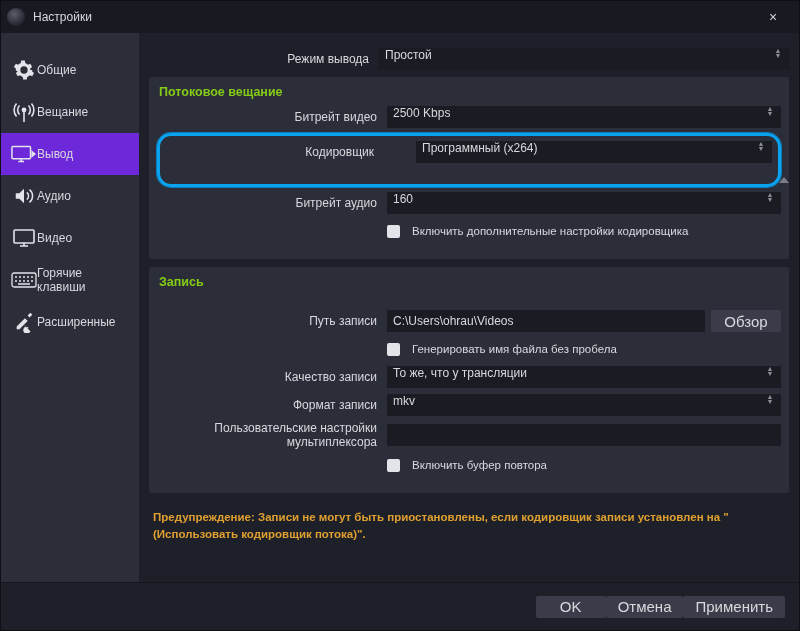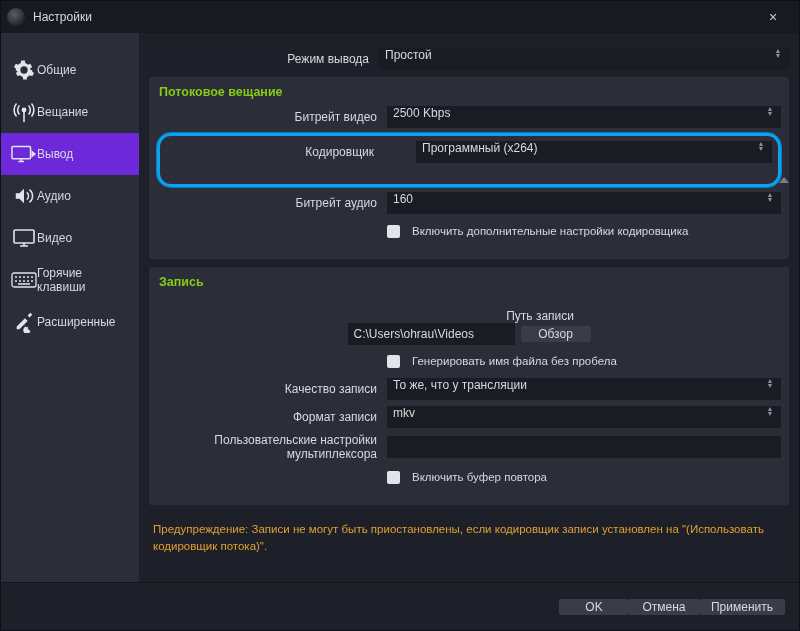--- a/index.html
+++ b/index.html
@@ -19,23 +19,23 @@
   .section-plain { margin-bottom: 6px; }
   .form-row { display: flex; align-items: center; min-height: 24px; margin-bottom: 4px; }
   .form-label { width: 230px; text-align: right; padding-right: 10px; color: #d7d9de; font-size: 12px; }
   .form-control { flex: 1; display: flex; align-items: center; gap: 6px; }
   .select, .input { background: #1a1c23; border: none; color: #d7d9de; font-size: 12px; height: 22px; padding: 0 6px; width: 100%; position: relative; }
   .select { display: flex; align-items: flex-start; justify-content: space-between; }
   .spinner-arrows { width: 10px; display: flex; flex-direction: column; align-items: center; line-height: 5px; font-size: 7px; color: #8c8f99; }
   .highlight-wrap { border: 3px solid #0aa3ef; border-radius: 14px; padding: 4px 6px; margin: 2px 0 4px 0; box-shadow: 0 0 0 1px #0b7bbd; }
   .section-title { font-weight: 600; font-size: 12.5px; color: #84cc16; padding: 0 2px 6px 2px; }
   .checkbox { width: 13px; height: 13px; background: #e2e4e9; display: inline-block; margin-right: 6px; border-radius: 2px; }
-  .btn { background: #3a3d49; color: #d7d9de; font-size: 12px; border: none; height: 16px; min-width: 70px; padding: 0 12px; cursor: pointer; border-radius: 2px; }
+  .btn { background: #3a3d49; color: #d7d9de; font-size: 15px; border: none; height: 22px; min-width: 70px; padding: 0 12px; cursor: pointer; border-radius: 2px; }
   .footer { height: 48px; background: #1e2029; display: flex; align-items: center; justify-content: flex-end; padding: 0 14px; border-top: 1px solid #14161c; }
-  .warning { color: #e0a030; font-size: 11.5px; font-weight: 400; line-height: 1.45; padding: 8px 4px; }
+  .warning { color: #e0a030; font-size: 11.5px; font-weight: 700; line-height: 1.45; padding: 8px 4px; }
   .vscroll-ind { position: absolute; top: 100px; right: 2px; width: 8px; height: 8px; color:#7a7d88; }
   .vscroll-ind svg { display:block; }
 </style>
 </head>
 <body>
 
 <div class="window">
   <div class="titlebar">
     <span class="obs-logo"></span>
     <span>Настройки</span>
@@ -172,21 +172,21 @@
           <div class="vscroll-ind">
             <svg width="10" height="8" viewBox="0 0 10 8" fill="#7a7d88">
                 <path d="M5 0l5 6H0z"></path>
               </svg>
           </div>
         </div>
 
         <div class="section">
           <div class="section-title">Запись</div>
 
-          <div class="form-row" style="margin-top:14px;flex-direction:column;">
+          <div class="form-row" style="margin-top:14px;">
             <div class="form-label">Путь записи</div>
             <div class="form-control">
               <input class="input" value="C:\Users\ohrau\Videos" style="">
               <button class="btn">Обзор</button>
             </div>
           </div>
 
           <div class="form-row">
             <div class="form-label"></div>
             <div class="form-control">

